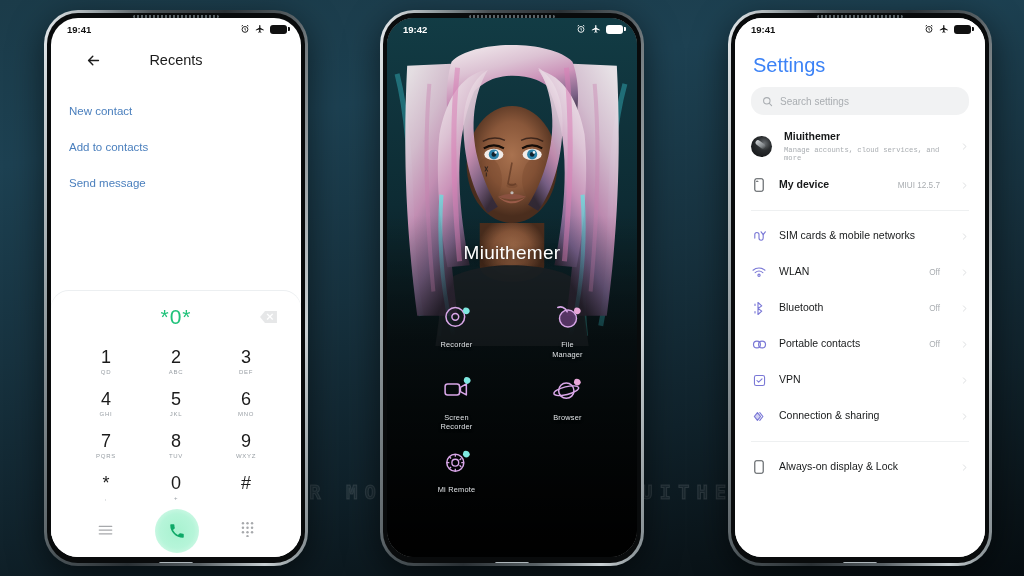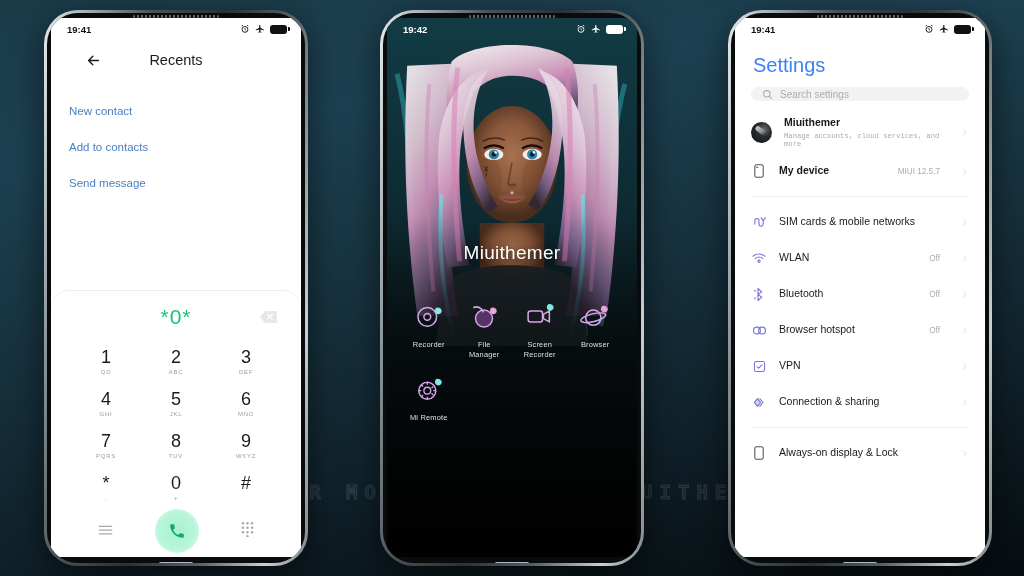--- a/index.html
+++ b/index.html
@@ -24,21 +24,21 @@
     border-radius:34px; z-index:4;
     background:linear-gradient(100deg,#e8ecee 0%,#9aa3a7 14%,#4a5256 30%,#2a3034 50%,#596165 70%,#c9d0d3 88%,#7d868a 100%);
     padding:3px;
     box-shadow:0 10px 34px rgba(0,0,0,.55);
   }
   .phone-inner {
     width:100%; height:100%; border-radius:31px; background:#090b0c;
     padding:5px 4px 6px 4px; position:relative; overflow:hidden;
   }
   .screen {
-    width:100%; height:100%; border-radius:9px; overflow:hidden;
+    width:100%; height:100%; border-radius:27px; overflow:hidden;
     position:relative; background:#fff;
   }
   .grille {
     position:absolute; top:2px; left:50%; transform:translateX(-50%);
     width:86px; height:3px; border-radius:2px; z-index:9;
     background:repeating-linear-gradient(90deg,#5b6468 0 2px,transparent 2px 4px);
   }
   .btm-notch {
     position:absolute; bottom:-2px; left:50%; transform:translateX(-50%);
     width:34px; height:3px; border-radius:2px; background:#aeb6ba; z-index:9;
@@ -115,35 +115,35 @@
   
   .wall { position:absolute; inset:0; background:#07090a; overflow:hidden; }
   .wall svg { position:absolute; inset:0; width:100%; height:100%; }
   .p2-name {
     position:absolute; left:0; right:0; top:224px; text-align:center;
     color:#fff; font-size:19px; font-weight:400; letter-spacing:.3px;
     text-shadow:0 1px 6px rgba(0,0,0,.6); z-index:5;
   }
   .appgrid {
     position:absolute; left:0; right:0; top:281px; z-index:5;
-    display:grid; grid-template-columns:repeat(4,1fr); row-gap:12px;
+    display:grid; grid-template-columns:repeat(2,1fr); row-gap:12px;
     padding:0 14px;
   }
   .app { display:flex; flex-direction:column; align-items:center; }
   .app-ico { width:34px; height:34px; position:relative; }
   .app-label {
     margin-top:7px; font-size:7.4px; color:#dfe3e6; text-align:center;
     line-height:1.32; letter-spacing:.2px; text-shadow:0 1px 3px rgba(0,0,0,.8);
   }
 
   
   .p3-body { background:#fff; height:100%; position:relative; }
   .p3-title { font-size:20px; color:#3b82f6; padding:14px 18px 10px 18px; font-weight:400; }
   .searchbar {
-    margin:0 16px 10px 16px; height:14px; border-radius:13px; background:#f1f2f3;
+    margin:0 16px 10px 16px; height:28px; border-radius:13px; background:#f1f2f3;
     display:flex; align-items:center; gap:7px; padding:0 11px;
   }
   .search-ph { font-size:10px; color:#a9adb1; }
   .s-row {
     display:flex; align-items:center; padding:0 16px; height:36px; gap:12px;
   }
   .s-row.acct { height:42px; }
   .s-ico { width:16px; display:flex; align-items:center; justify-content:center; flex:0 0 16px; }
   .avatar {
     width:21px; height:21px; border-radius:50%; flex:0 0 21px;
@@ -592,21 +592,21 @@
         </div>
 
         <div class="s-row">
           <span class="s-ico">
             <svg width="15" height="13" viewBox="0 0 20 16" fill="none" stroke="#7a78d6" stroke-width="1.6">
                 <circle cx="6.6" cy="8" r="4.6"></circle>
                 <circle cx="13.4" cy="8" r="4.6"></circle>
               </svg>
           </span>
           <div class="s-text">
-              <div class="s-label reg">Browser hotspot</div>
+              <div class="s-label reg">Portable contacts</div>
             </div>
           <span class="s-val">Off</span>
           <svg class="chev" width="9" height="9" viewBox="0 0 24 24" fill="none" stroke="#8b9196" stroke-width="2.4" stroke-linecap="round" stroke-linejoin="round">
               <path d="M9 5l7 7-7 7"></path>
             </svg>
         </div>
 
         <div class="s-row">
           <span class="s-ico">
             <svg width="13" height="13" viewBox="0 0 18 18" fill="none" stroke="#7a78d6" stroke-width="1.5">

